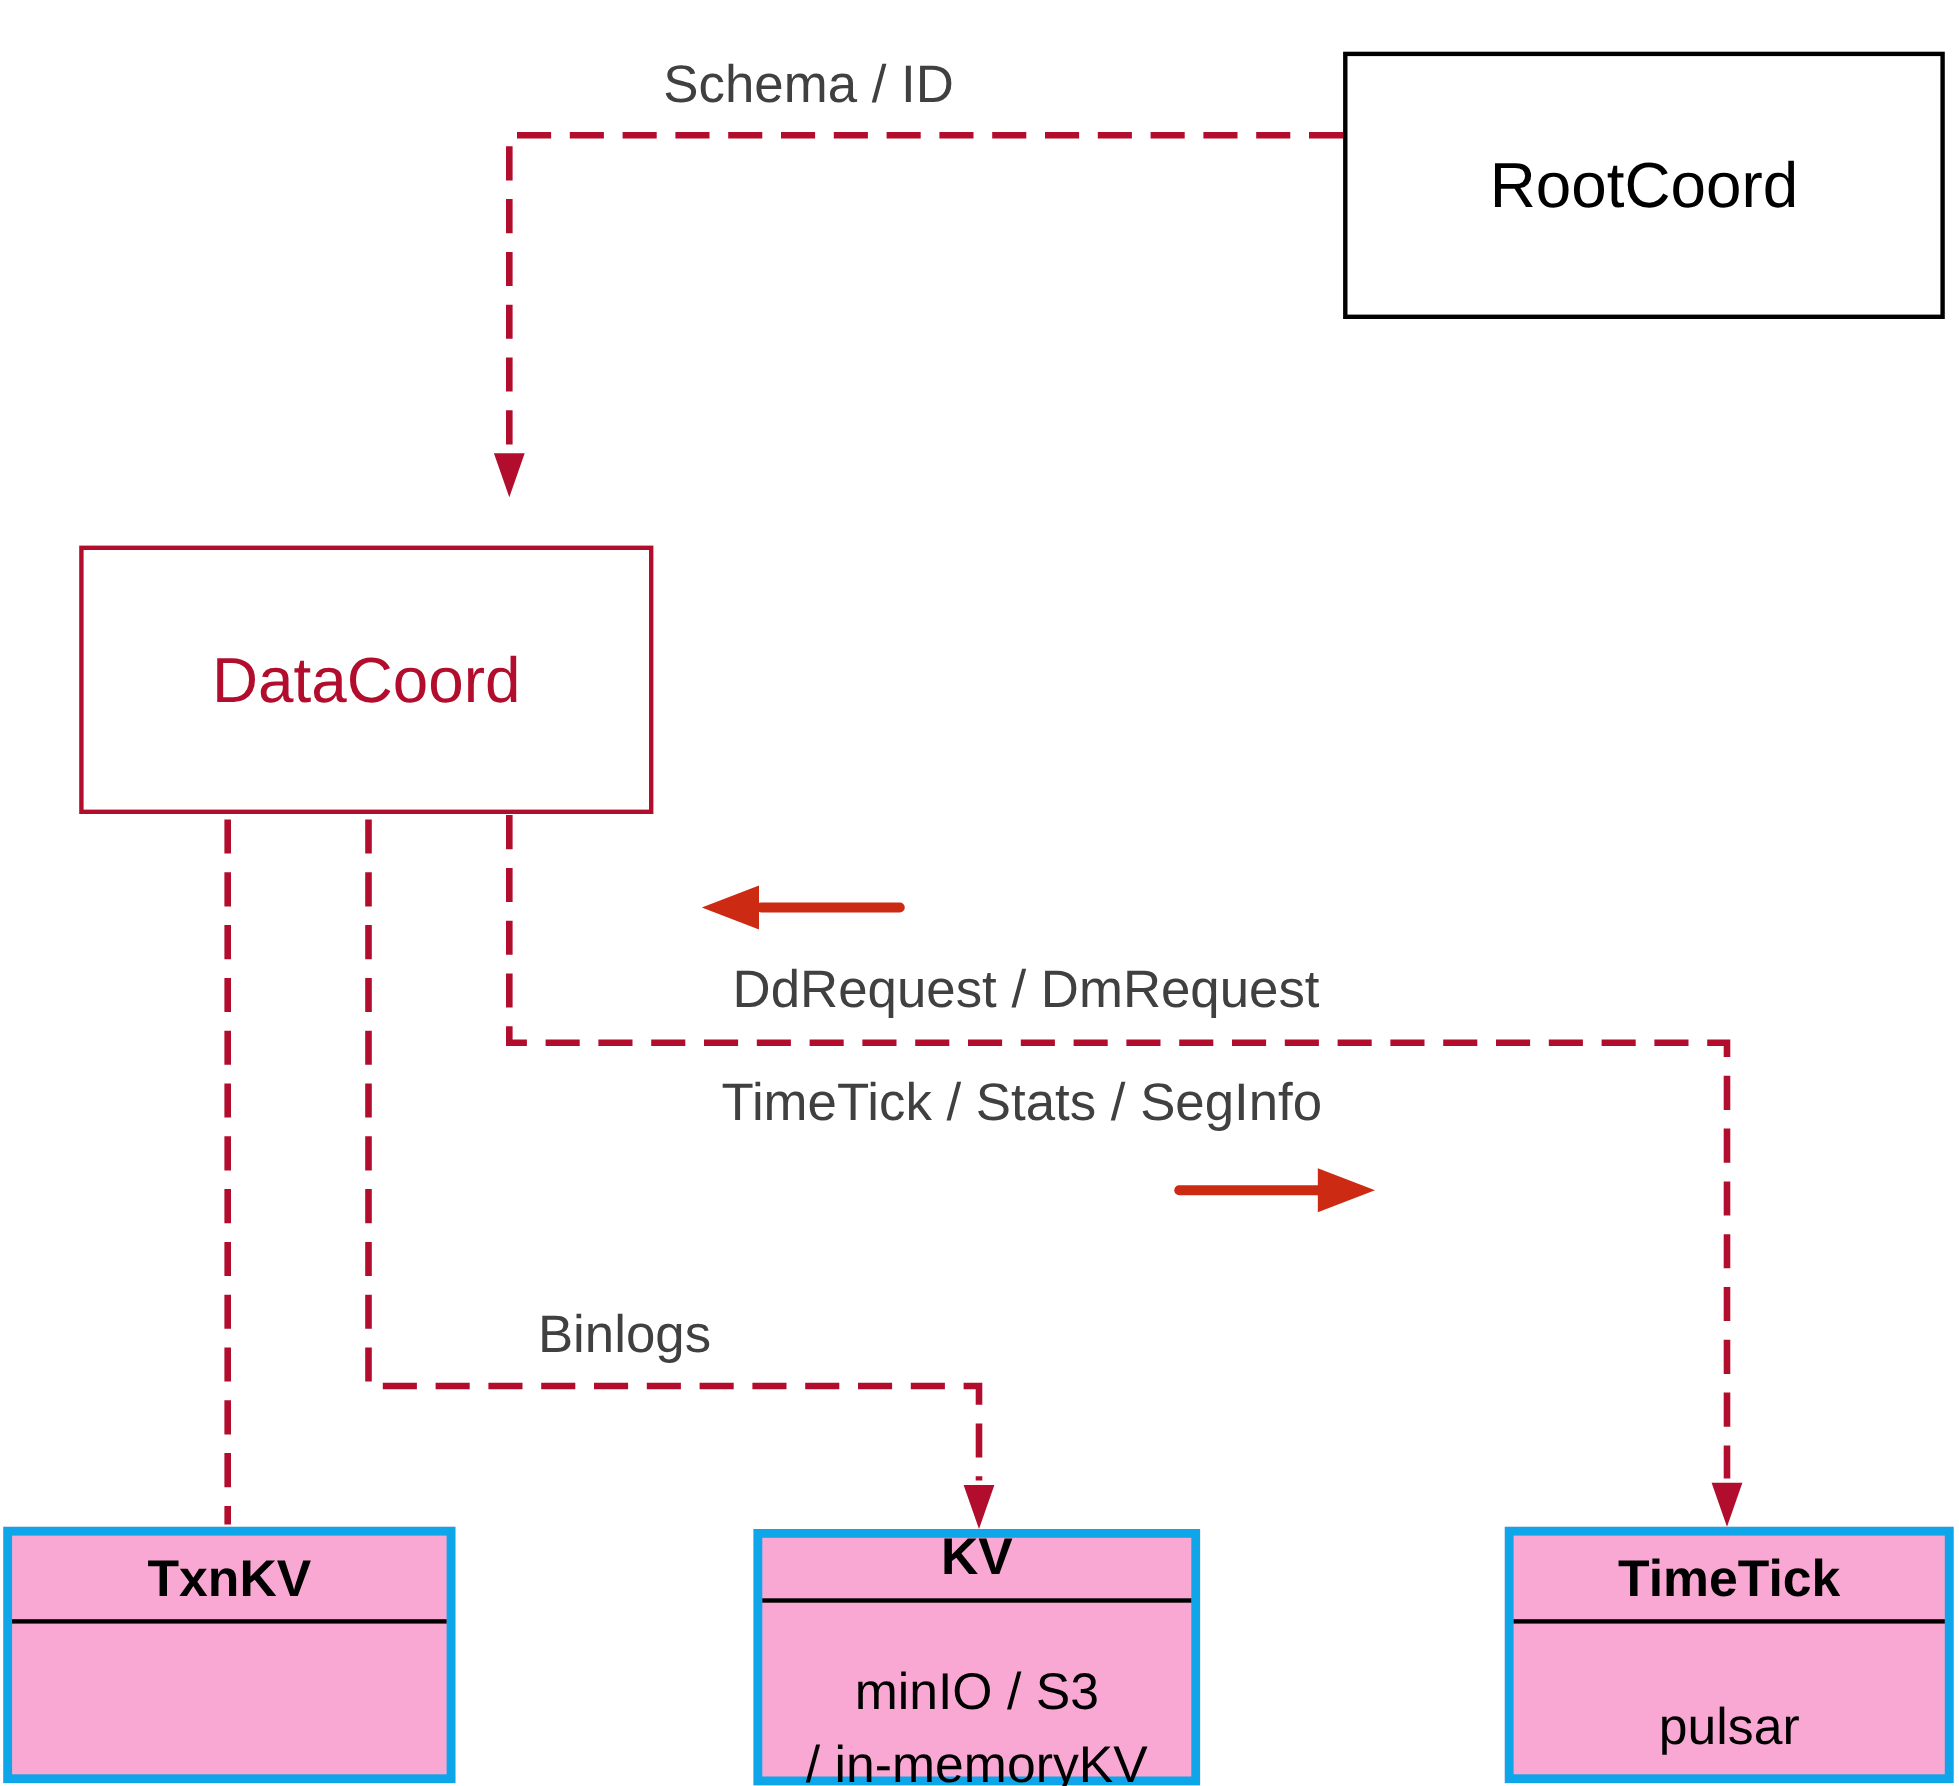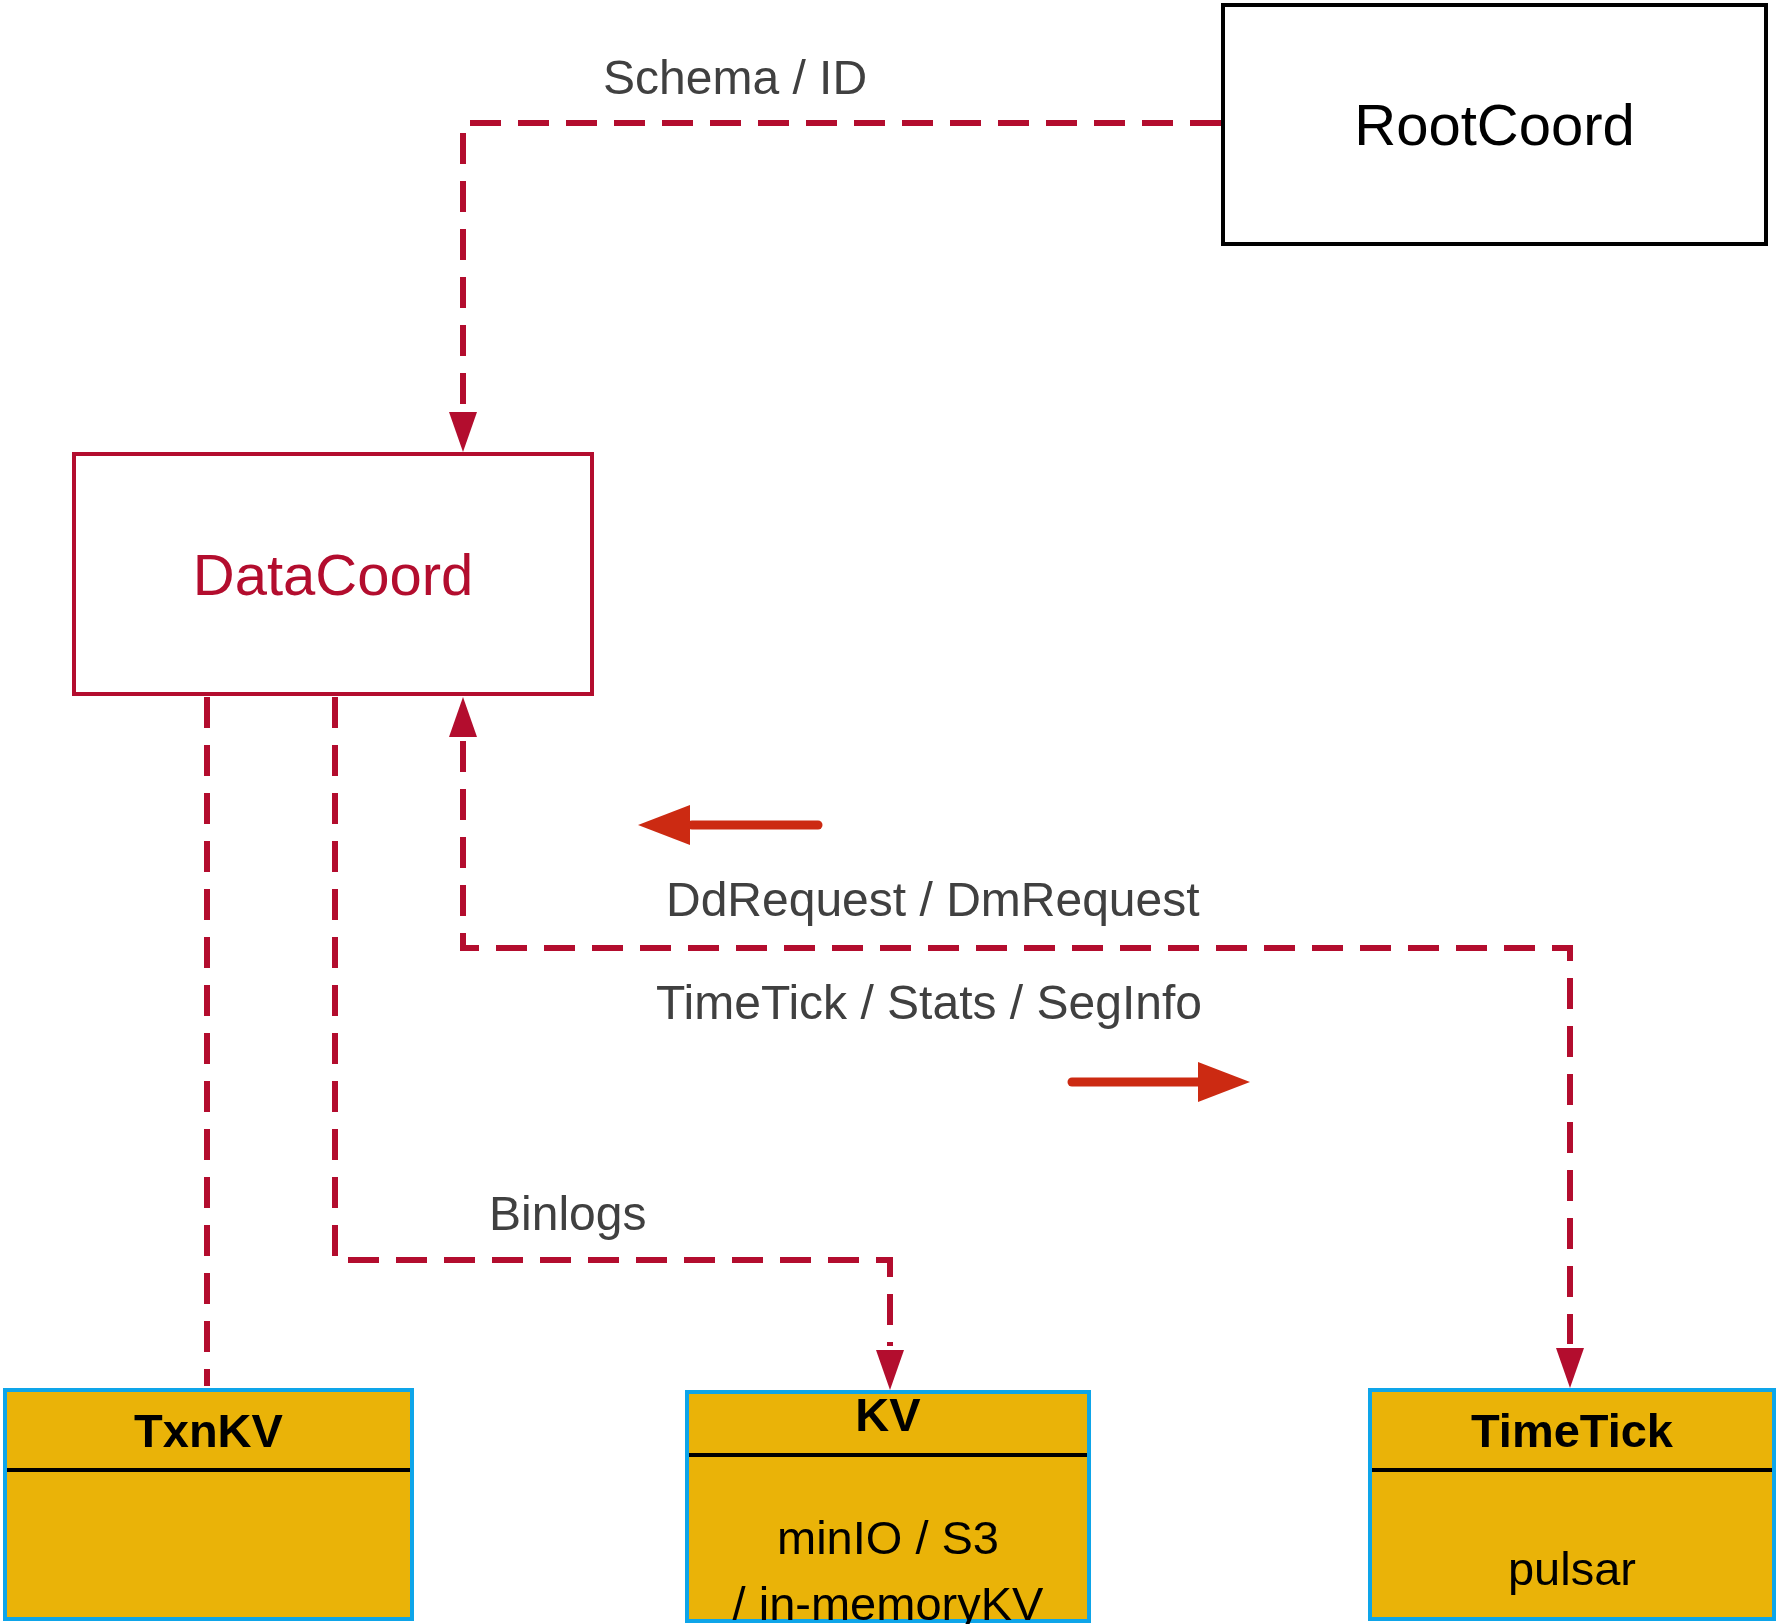--- a/index.html
+++ b/index.html
@@ -8,33 +8,34 @@
     position: relative; overflow: hidden;
     font-family: "Liberation Sans", sans-serif;
     color: #000;
   }
   #connector-layer { position: absolute; left: 0; top: 0; width: 1781px; height: 1624px; }
 
   .node {
     position: absolute; background: #ffffff; box-sizing: border-box;
     display: flex; align-items: center; justify-content: center;
     white-space: nowrap;
+    margin-top: 44px;
   }
   #root-coord {
     left: 1221px; top: 3px; width: 547px; height: 243px;
     border: 4px solid #000000; font-size: 58px; color: #000000;
   }
   #data-coord {
     left: 72px; top: 452px; width: 522px; height: 244px;
     border: 4px solid #b30d2e; font-size: 58px; color: #b30d2e;
   }
 
   .table-node {
-    position: absolute; background: #eab308; box-sizing: border-box;
-    border: 4px solid #0ea5e9; display: flex; flex-direction: column; gap: 48px;
+    position: absolute; background: #f9a8d4; box-sizing: border-box;
+    border: 8px solid #0ea5e9; display: flex; flex-direction: column; gap: 48px;
   }
   #txn-kv   { left: 3px;    top: 1388px; width: 411px; height: 233px; }
   #kv       { left: 685px;  top: 1390px; width: 406px; height: 233px; justify-content: center; }
   #msg-stream { left: 1368px; top: 1388px; width: 408px; height: 233px; }
 
   .table-header {
     height: 76px; border-bottom: 4px solid #000000; flex: none;
     display: flex; align-items: center; justify-content: center;
     font-weight: bold; font-size: 47px; white-space: nowrap;
   }

